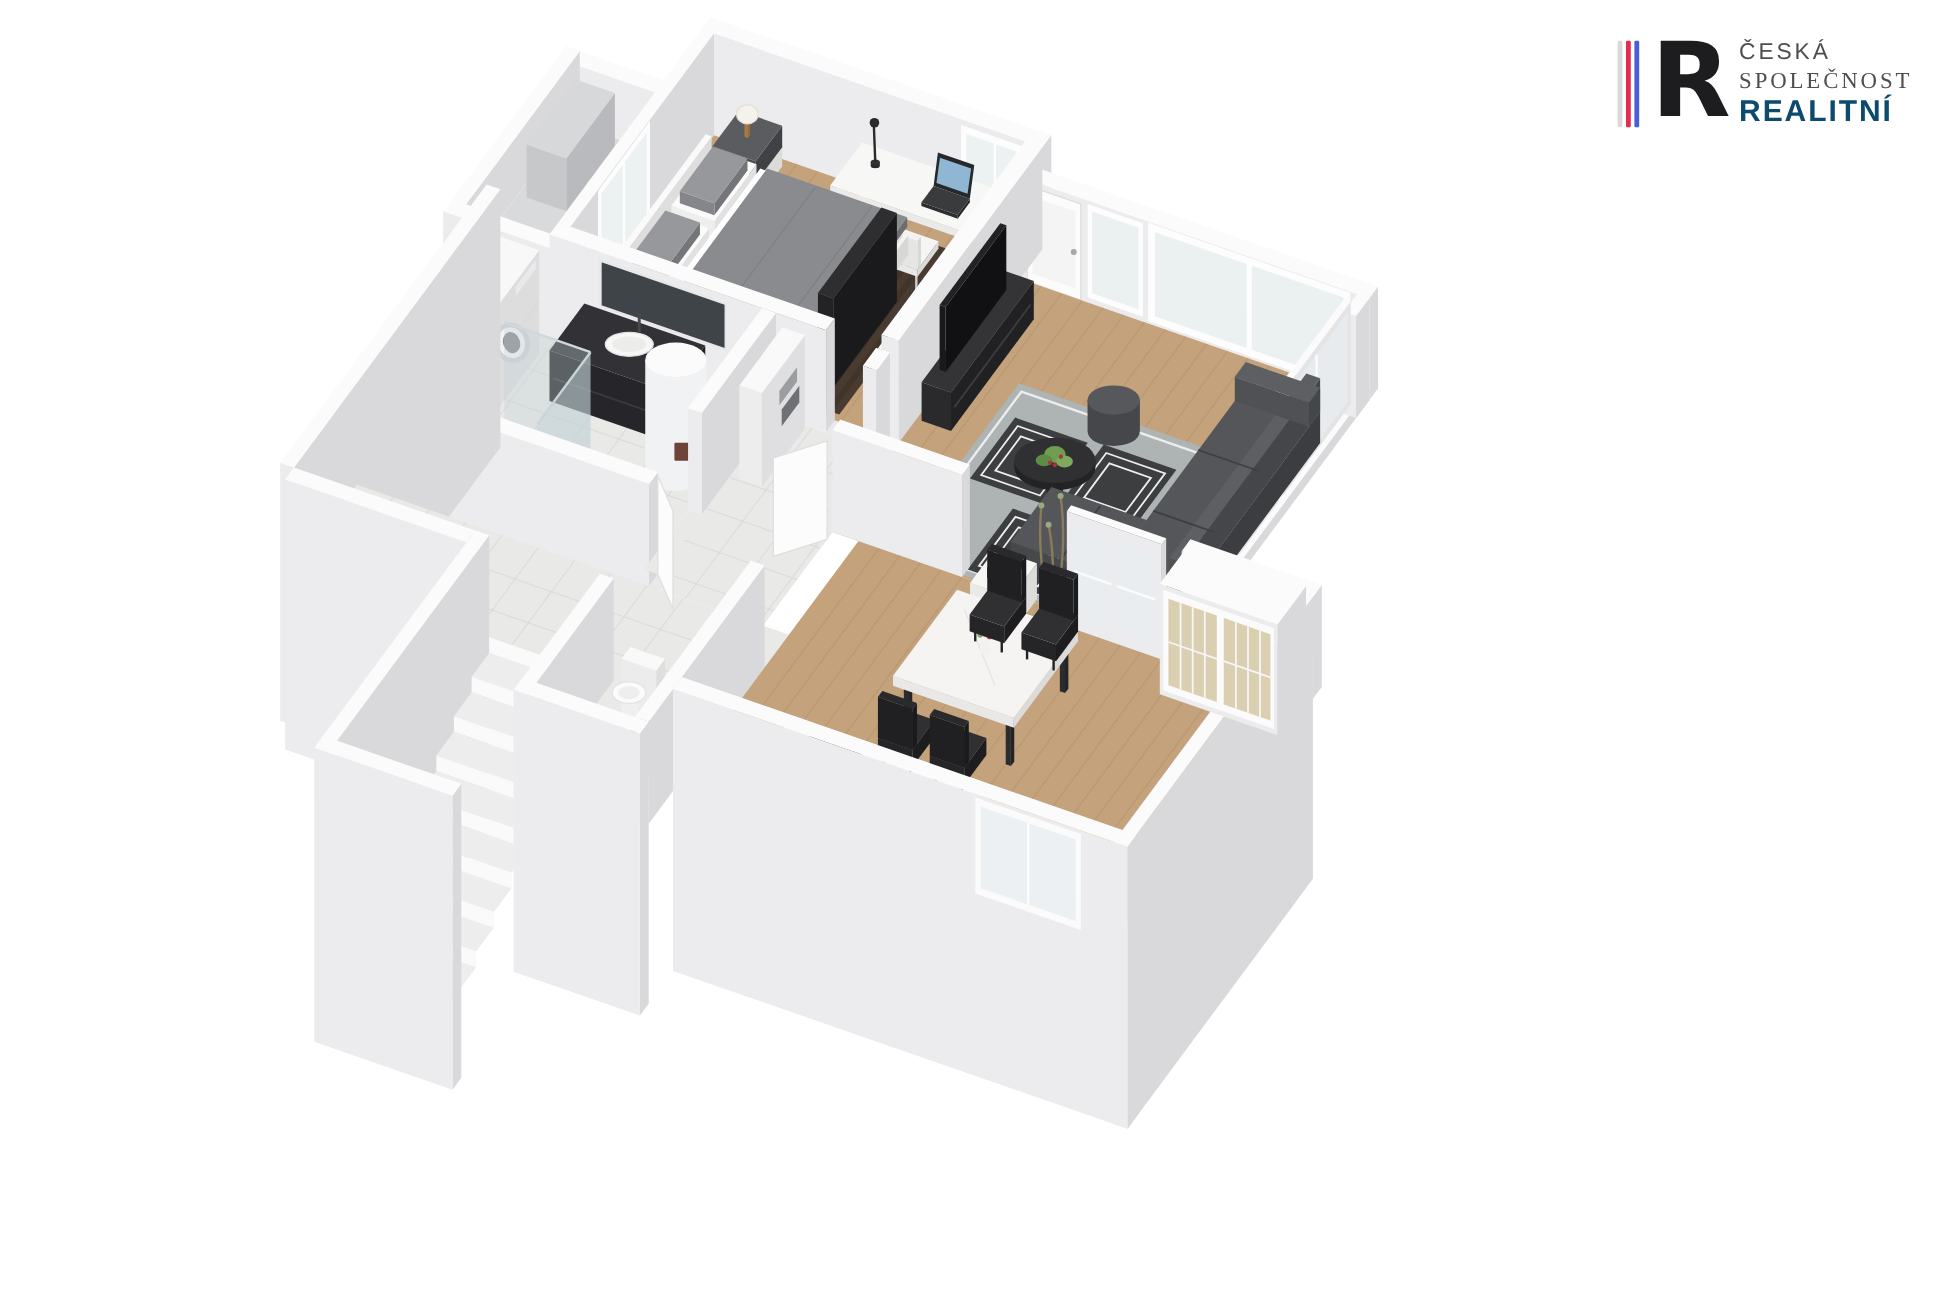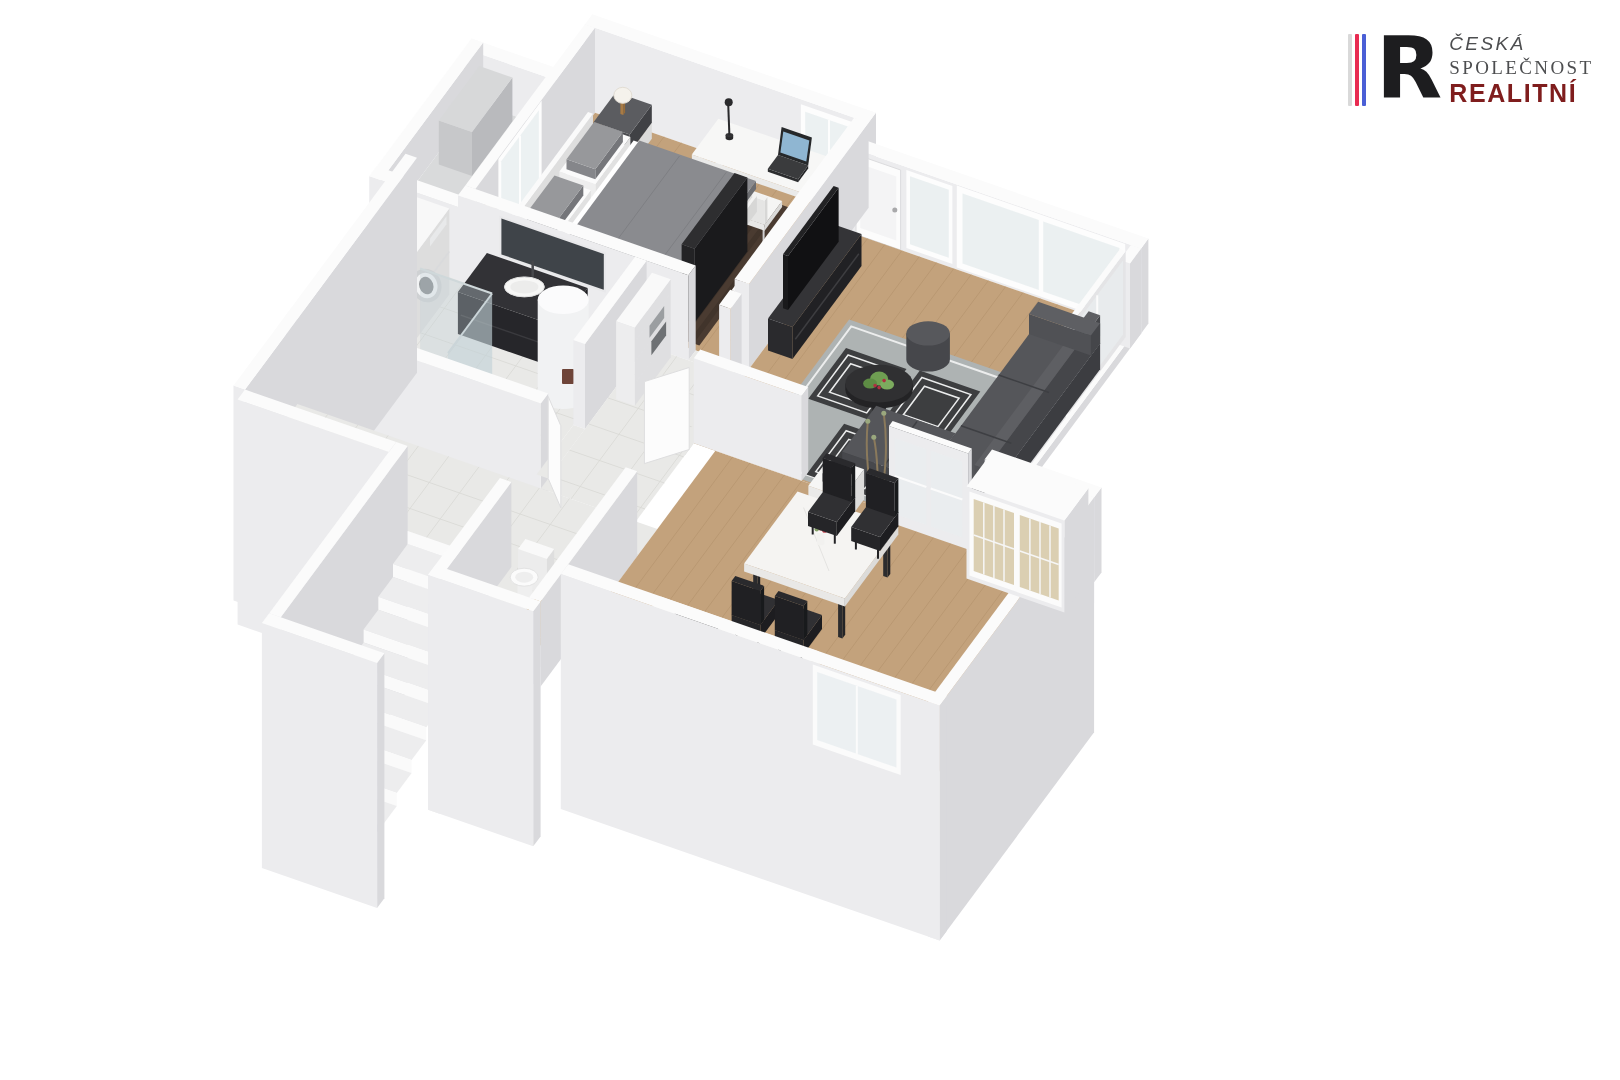--- a/index.html
+++ b/index.html
@@ -664,18 +664,18 @@
     </svg>
 
   <div class="logo">
     <div class="stripes">
       <span class="stripe" style="background: rgb(217, 217, 217);"></span>
       <span class="stripe" style="background: rgb(232, 43, 81);"></span>
       <span class="stripe" style="background: rgb(74, 95, 214);"></span>
     </div>
     <div class="logo-r" style="color: rgb(29, 29, 31);">R</div>
     <div class="logo-text">
-      <div class="lt1" style="color: rgb(77, 78, 80); font-style: italic;">ČESKÁ</div>
+      <div class="lt1" style="color: rgb(77, 78, 80);">ČESKÁ</div>
       <div class="lt2" style="color: rgb(77, 78, 80); font-family: Liberation Serif, serif;">SPOLEČNOST</div>
-      <div class="lt3" style="color: #7f1d1d;">REALITNÍ</div>
+      <div class="lt3" style="color: #0c4a6e;">REALITNÍ</div>
     </div>
   </div>
 </div>
 
 </body></html>

